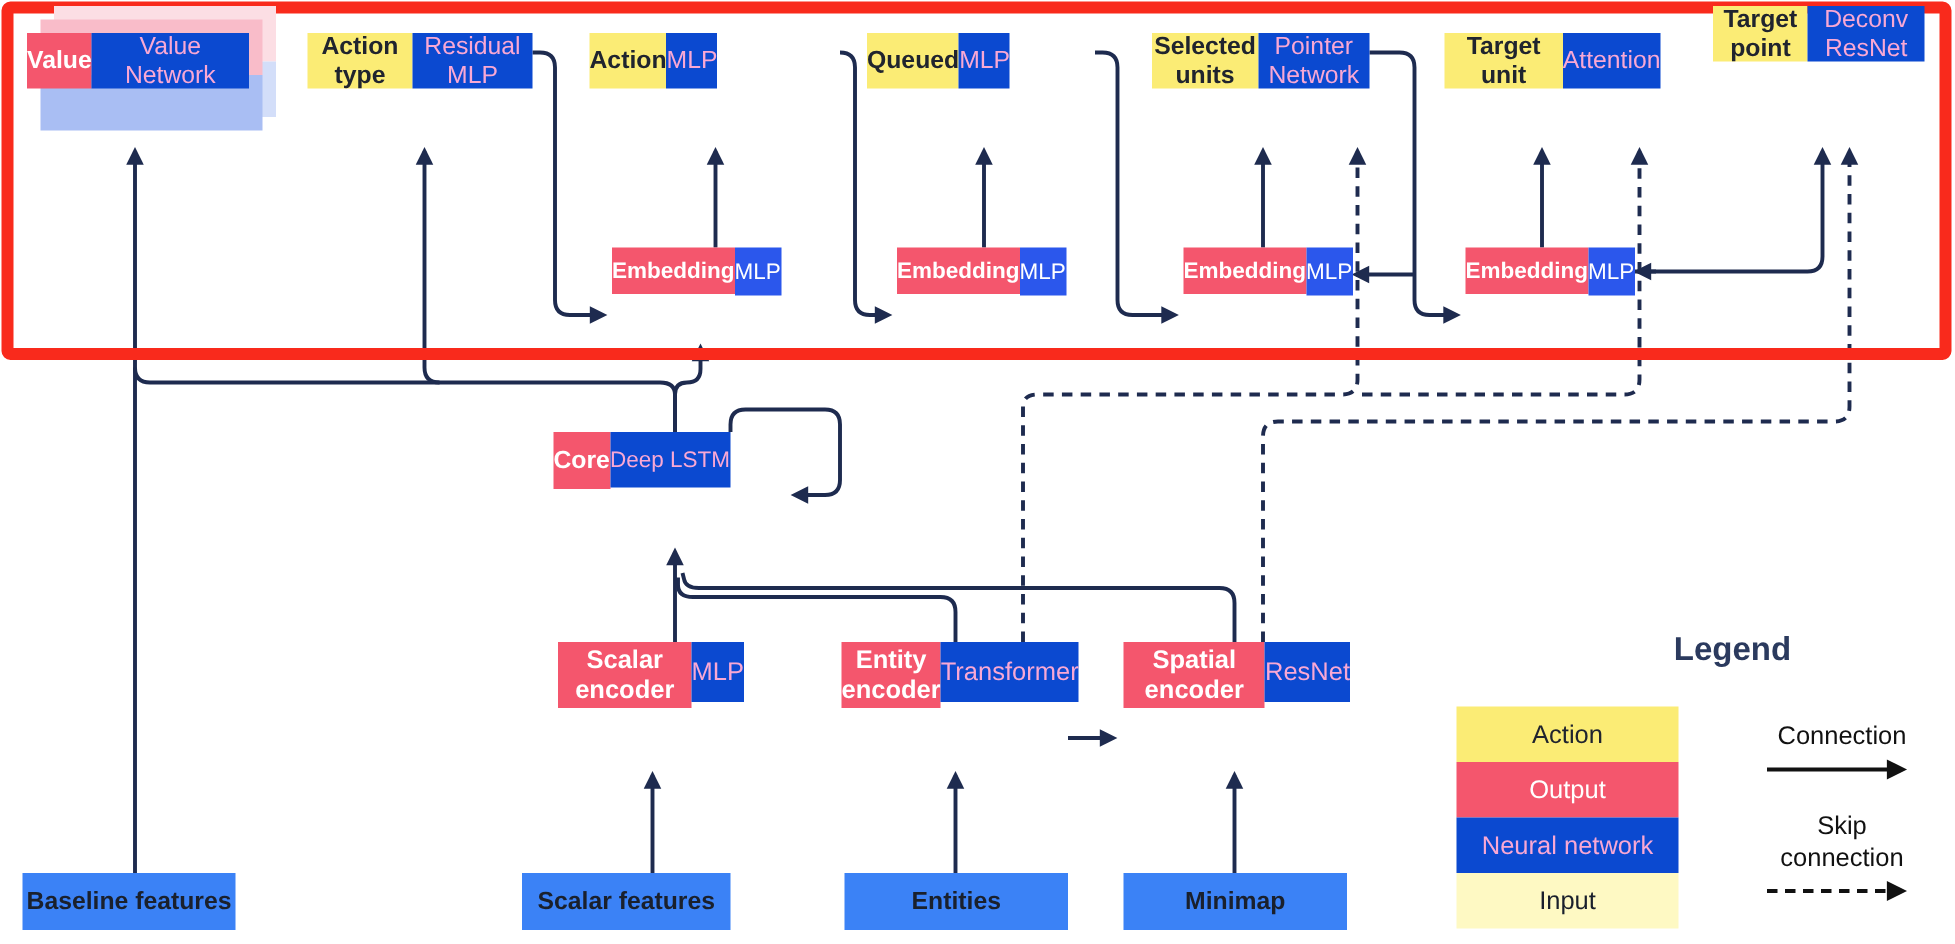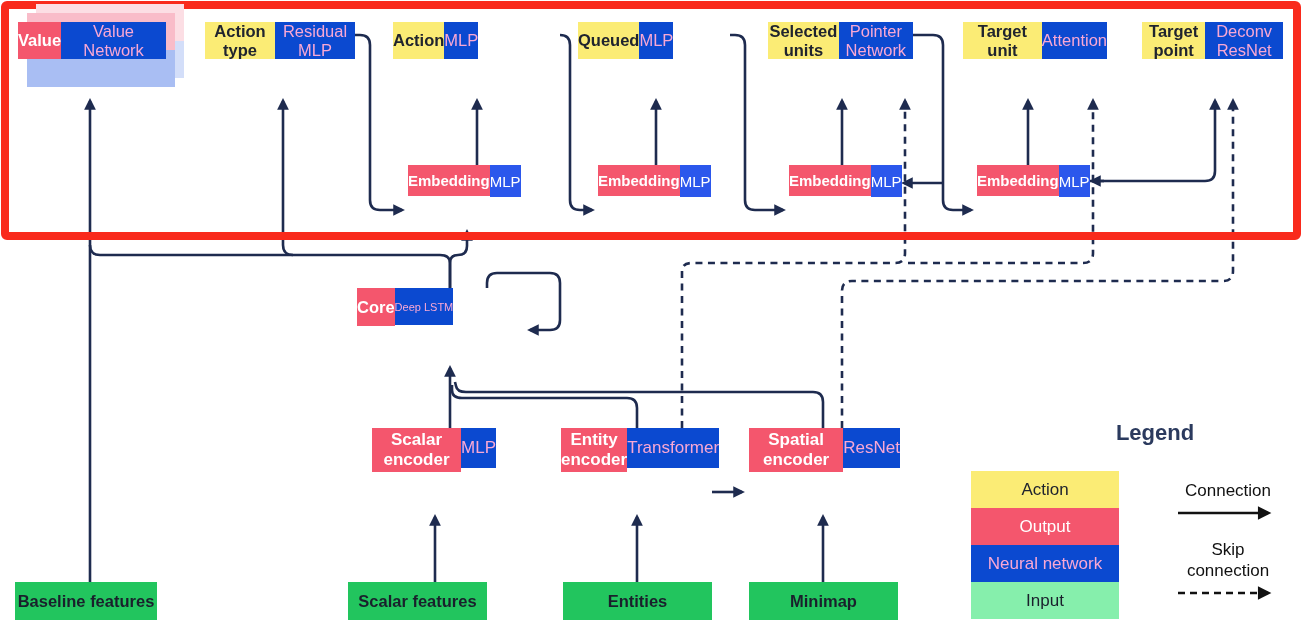--- a/index.html
+++ b/index.html
@@ -7,29 +7,29 @@
   #canvas{position:relative;width:1303px;height:629px;background:#ffffff;overflow:hidden;}
   #wires{position:absolute;left:0;top:0;z-index:1;}
   .node{position:absolute;z-index:2;display:flex;flex-direction:row;text-align:center;}
   .node .hd,.node .bd{display:flex;align-items:center;justify-content:center;}
   .hd{font-weight:600;}
   .bd{font-weight:500;}
   .toprow .hd,.toprow .bd{height:37px;font-size:16.5px;}
   .emb .hd{height:31px;font-size:15px;}
   .emb .bd{height:32px;font-size:15px;}
   .core .hd{height:38px;font-size:16.5px;}
-  .core .bd{height:37px;font-size:11px;}
+  .core .bd{height:37px;font-size:15px;}
   .enc .hd{height:44px;font-size:17px;}
   .enc .bd{height:40px;font-size:17px;}
   .c-action{background:#FBEC75;color:#20242E;}
   .c-output{background:#F4566D;color:#ffffff;}
   .c-net{background:#0B49D0;color:#f9a8d4;}
   .c-netlite{background:#2B57EC;color:#ffffff;}
   .input-box{position:absolute;z-index:2;height:38px;display:flex;align-items:center;justify-content:center;
-    background:#22c55e;color:#1A202C;font-size:16.5px;font-weight:600;}
+    background:#3b82f6;color:#1A202C;font-size:16.5px;font-weight:600;}
   .shadow{position:absolute;z-index:1;width:148px;height:74px;display:flex;flex-direction:column;}
   .shadow div{flex:1;}
   
   .legend-title{position:absolute;z-index:2;left:1080px;top:420px;width:150px;text-align:center;
     font-size:22px;font-weight:700;color:#2B3A5E;}
   .legend-swatches{position:absolute;z-index:2;left:971px;top:471px;width:148px;}
   .legend-swatches .sw{height:37px;display:flex;align-items:center;justify-content:center;font-size:17px;font-weight:500;}
   .legend-right{position:absolute;z-index:2;left:1168px;top:480px;width:120px;text-align:center;color:#111;}
   .legend-right .lbl{font-size:17px;font-weight:500;line-height:21px;}
 </style>
@@ -129,21 +129,21 @@
     <div class="bd c-net">MLP</div>
   </div>
   <div class="node toprow" style="left:963px;top:22px;width:144px;">
     <div class="hd c-action">Target unit</div>
     <div class="bd c-net">Attention</div>
   </div>
   <div class="node toprow" style="left:768px;top:22px;width:145px;">
     <div class="hd c-action">Selected units</div>
     <div class="bd c-net">Pointer Network</div>
   </div>
-  <div class="node toprow" style="left:1142px;top:22px;width:141px;">
+  <div class="node toprow" style="left:1142px;top:4px;width:141px;">
     <div class="hd c-action">Target point</div>
     <div class="bd c-net">Deconv ResNet</div>
   </div>
 
   <div class="node emb" style="left:408px;top:165px;width:116px;">
     <div class="hd c-output">Embedding</div>
     <div class="bd c-netlite">MLP</div>
   </div>
   <div class="node emb" style="left:598px;top:165px;width:118px;">
     <div class="hd c-output">Embedding</div>
@@ -151,21 +151,21 @@
   </div>
   <div class="node emb" style="left:789px;top:165px;width:108px;">
     <div class="hd c-output">Embedding</div>
     <div class="bd c-netlite">MLP</div>
   </div>
   <div class="node emb" style="left:977px;top:165px;width:106px;">
     <div class="hd c-output">Embedding</div>
     <div class="bd c-netlite">MLP</div>
   </div>
 
-  <div class="node core" style="left:357px;top:288px;width:140px;">
+  <div class="node core" style="left:369px;top:288px;width:140px;">
     <div class="hd c-output">Core</div>
     <div class="bd c-net">Deep LSTM</div>
   </div>
 
   <div class="node enc" style="left:372px;top:428px;width:124px;">
     <div class="hd c-output">Scalar encoder</div>
     <div class="bd c-net">MLP</div>
   </div>
   <div class="node enc" style="left:561px;top:428px;width:151px;">
     <div class="hd c-output">Entity encoder</div>
@@ -179,21 +179,21 @@
   <div class="input-box" style="left:15px;top:582px;width:142px;">Baseline features</div>
   <div class="input-box" style="left:348px;top:582px;width:139px;">Scalar features</div>
   <div class="input-box" style="left:563px;top:582px;width:149px;">Entities</div>
   <div class="input-box" style="left:749px;top:582px;width:149px;">Minimap</div>
 
   <div class="legend-title">Legend</div>
   <div class="legend-swatches">
     <div class="sw c-action">Action</div>
     <div class="sw c-output">Output</div>
     <div class="sw c-net">Neural network</div>
-    <div class="sw" style="background:#86efac;color:#1A202C;">Input</div>
+    <div class="sw" style="background:#fef9c3;color:#1A202C;">Input</div>
   </div>
   <div class="legend-right">
     <div class="lbl">Connection</div>
     <svg width="104" height="16" style="margin-top:4px;">
       <path d="M 2 8 L 92 8" stroke="#111111" stroke-width="2.6" fill="none" marker-end="url(#ahb)"></path>
     </svg>
     <div class="lbl" style="margin-top:14px;">Skip</div>
     <div class="lbl">connection</div>
     <svg width="104" height="16" style="margin-top:4px;">
       <path d="M 2 8 L 92 8" stroke="#111111" stroke-width="2.6" fill="none" stroke-dasharray="7 5" marker-end="url(#ahb)"></path>

